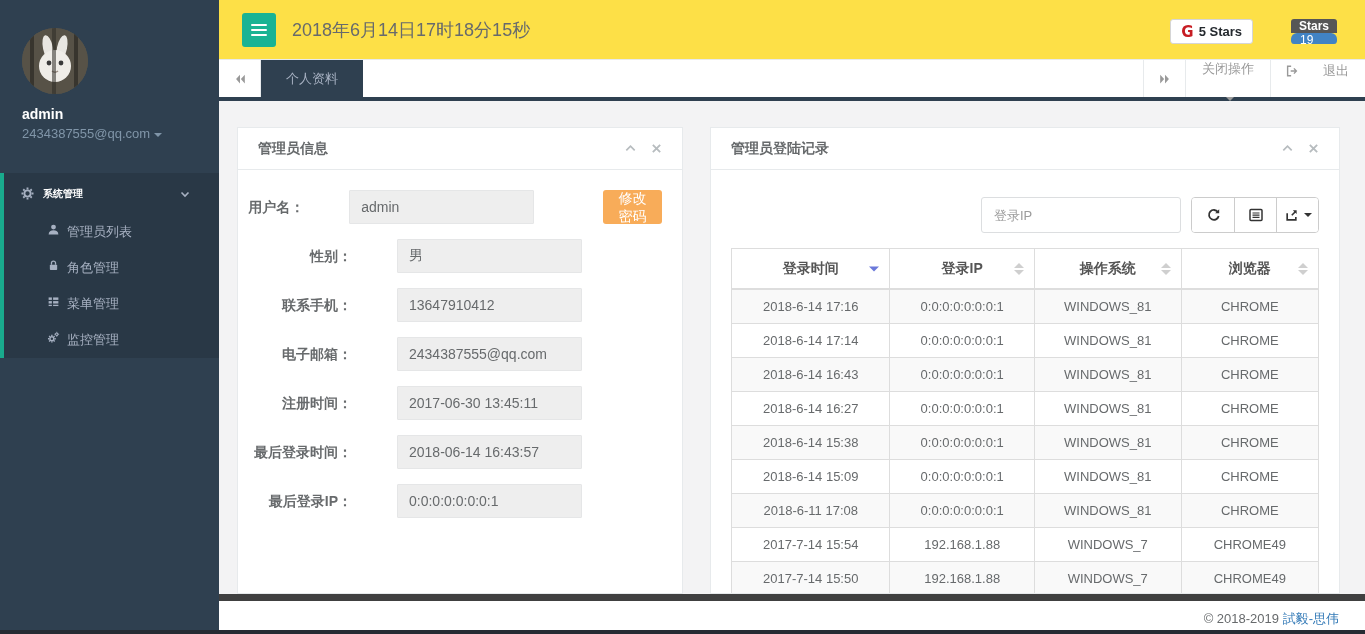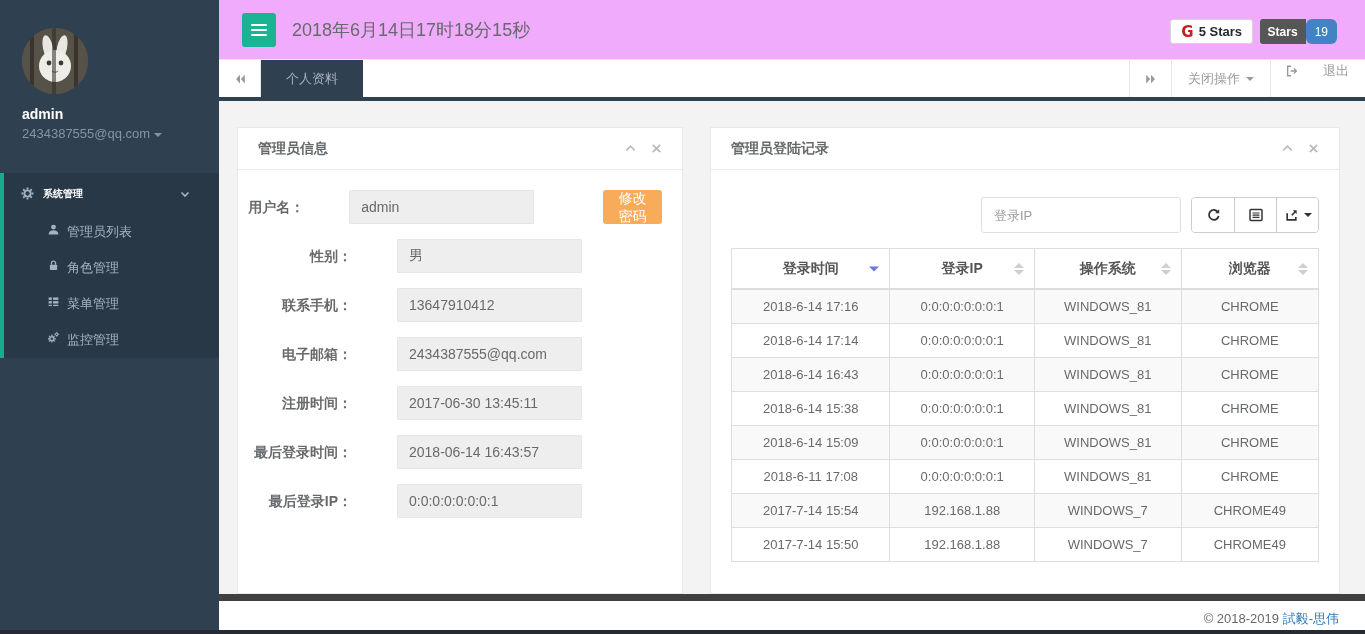--- a/index.html
+++ b/index.html
@@ -19,38 +19,38 @@
   .nav-group.active { background:#293846; border-left:4px solid #19aa8d; }
   .nav-parent { display:flex; align-items:center; padding:13px 28px 13px 16px; color:#ffffff; font-size:10px; font-weight:600; cursor:pointer; }
   .nav-parent .nav-icon { margin-right:8px; color:#a7b1c2; display:inline-flex; }
   .nav-parent .chev { margin-left:auto; color:#a7b1c2; display:inline-flex; }
   .nav-sub { display:flex; padding:9px 10px 9px 43px; color:#a7b1c2; font-size:13px; cursor:pointer; }
   .nav-sub .nav-icon { margin-right:7px; display:inline-flex; color:#a7b1c2; }
 
   
   .main { position:absolute; left:219px; top:0; right:0; height:630px; }
 
-  .topbar { position:absolute; left:0; top:0; right:0; height:60px; background:#f0abfc; border-bottom:1px solid #e7eaec; }
+  .topbar { position:absolute; left:0; top:0; right:0; height:60px; background:#fde047; border-bottom:1px solid #e7eaec; }
   .hamburger { position:absolute; left:23px; top:13px; width:34px; height:34px; background:#1ab394; border:none; border-radius:3px; cursor:pointer; display:flex; flex-direction:column; justify-content:center; align-items:center; gap:3px; }
   .hamburger i { display:block; width:16px; height:2px; background:#fff; border-radius:1px; }
   .page-title { position:absolute; left:73px; top:0; line-height:60px; font-size:18px; color:#676a6c; }
   .gitee-btn { position:absolute; right:112px; top:19px; height:25px; background:#fff; border:1px solid #d5d5d5; border-radius:3px; display:flex; align-items:center; padding:0 10px; cursor:pointer; }
   .gitee-g { color:#c71d23; font-weight:bold; font-size:15px; margin-right:5px; font-family:"DejaVu Sans",sans-serif; }
   .gitee-label { font-size:13px; font-weight:bold; color:#24292e; }
-  .stars-badge { position:absolute; right:28px; top:19px; height:25px; display:flex; border-radius:3px; overflow:hidden; cursor:pointer; }
+  .stars-badge { position:absolute; right:28px; top:19px; height:25px; display:flex; border-radius:3px; overflow:hidden; cursor:pointer;flex-direction:column; }
   .stars-badge .seg-l { background:#565656; color:#fff; font-size:12px; font-weight:bold; display:flex; align-items:center; padding:0 8px; }
   .stars-badge .seg-r { background:#4183c4; color:#fff; font-size:12px; font-weight:normal; display:flex; align-items:center; padding:0 9px;border-radius:6px; }
 
   .tabbar { position:absolute; left:0; top:60px; right:0; height:41px; background:#fff; border-bottom:4px solid #2f4050; display:flex; align-items:stretch; }
   .tab-scroll { width:42px; display:flex; align-items:center; justify-content:center; color:#999; background:#fff; cursor:pointer; }
   .tab-scroll.left { border-right:1px solid #e7eaec; }
   .tab-active { background:#2f4050; color:#a7b1c2; font-size:13px; display:flex; align-items:center; padding:0 25px; cursor:pointer; }
   .tab-right { margin-left:auto; display:flex; align-items:stretch; }
   .tab-right > * { border-left:1px solid #e7eaec; display:flex; align-items:center; color:#999; font-size:13px; cursor:pointer; }
-  .close-ops { padding:0 16px; gap:2px; }
+  .close-ops { padding:0 16px; gap:19px;flex-direction:column; }
   .close-ops .caret { border-top-color:#999; }
   .logout { padding:0 16px 16px 14px; gap:24px; }
 
   
   .content { position:absolute; left:0; top:101px; right:0; height:493px; background:#f3f3f4; }
   .card { position:absolute; top:26px; background:#fff; border:1px solid #e7eaec; overflow:hidden; }
   .card-hd { height:42px; border-bottom:1px solid #e7eaec; padding:0 20px; display:flex; align-items:center; }
   .card-title { font-size:14px; font-weight:bold; color:#676a6c; }
   .card-tools { margin-left:auto; display:flex; align-items:center; gap:14px; color:#b7bcbf; }
   .tool-ic { display:inline-flex; cursor:pointer; }
@@ -388,20 +388,26 @@
                     <td>WINDOWS_81</td>
                     <td>CHROME</td>
                   </tr>
               <tr>
                     <td>2018-6-14 16:43</td>
                     <td>0:0:0:0:0:0:0:1</td>
                     <td>WINDOWS_81</td>
                     <td>CHROME</td>
                   </tr>
               <tr>
+                    <td>2018-6-14 16:27</td>
+                    <td>0:0:0:0:0:0:0:1</td>
+                    <td>WINDOWS_81</td>
+                    <td>CHROME</td>
+                  </tr>
+              <tr>
                     <td>2018-6-14 15:38</td>
                     <td>0:0:0:0:0:0:0:1</td>
                     <td>WINDOWS_81</td>
                     <td>CHROME</td>
                   </tr>
               <tr>
                     <td>2018-6-14 15:09</td>
                     <td>0:0:0:0:0:0:0:1</td>
                     <td>WINDOWS_81</td>
                     <td>CHROME</td>

